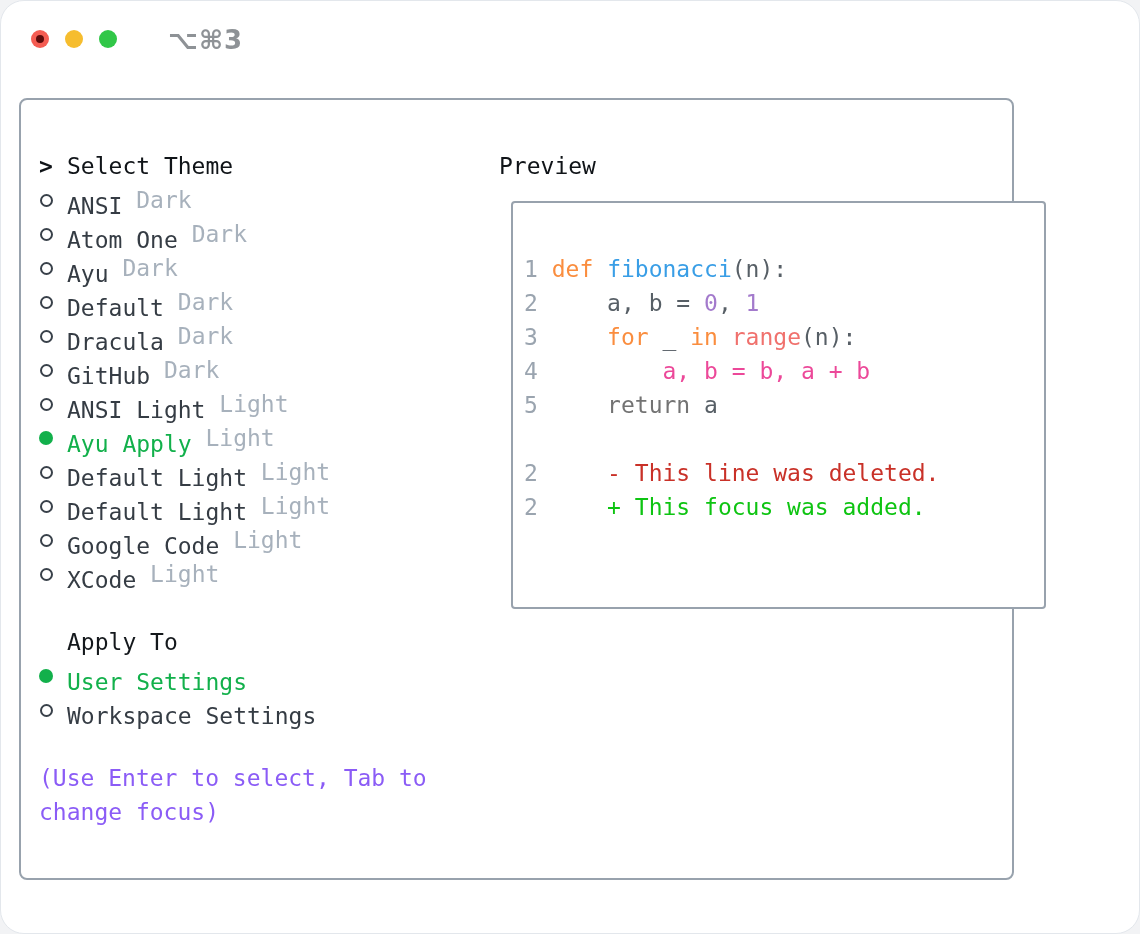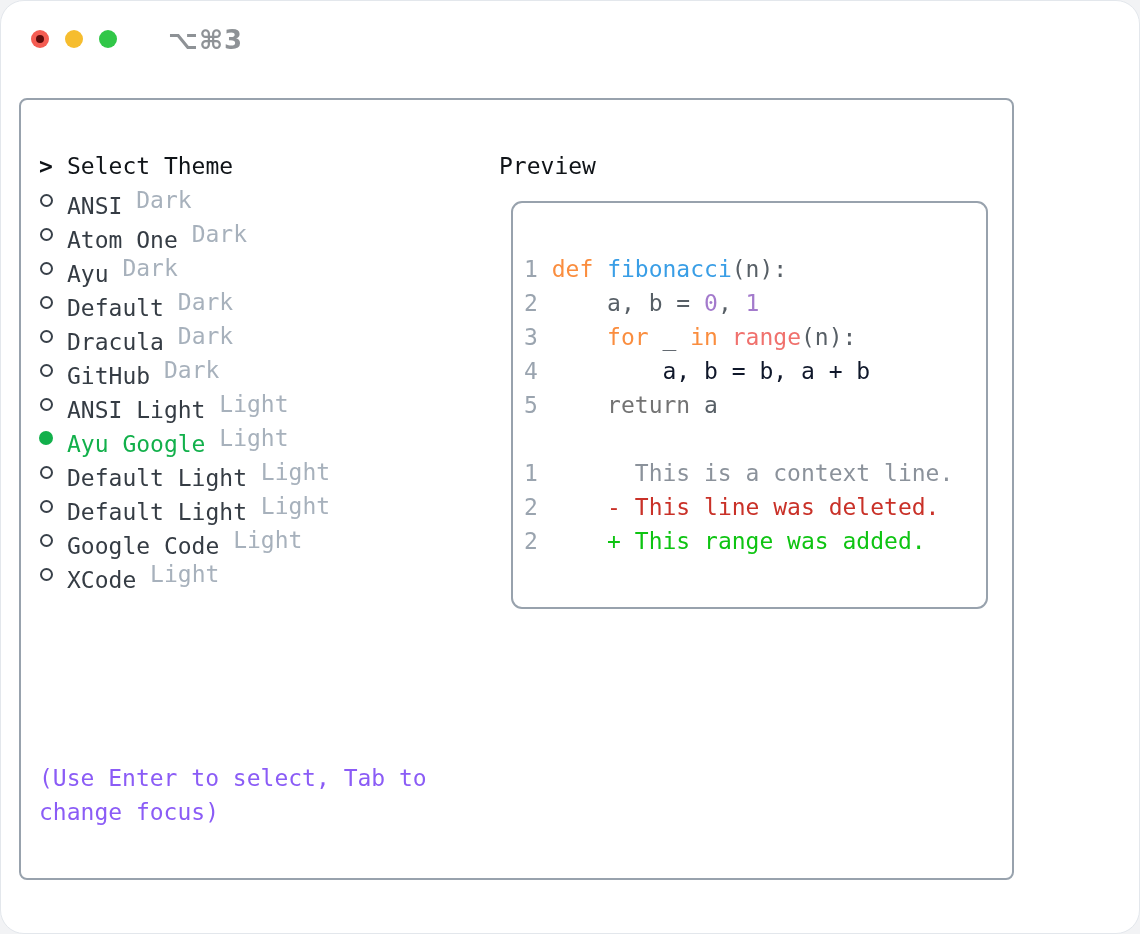--- a/index.html
+++ b/index.html
@@ -33,22 +33,22 @@
   .name{color:#353c44;margin-top:12px;}
   .selected .name{color:var(--accent);}
   .variant{color:#a7b1bc;}
   .theme-list{position:absolute;left:38px;top:148px;}
   .apply-block{position:absolute;left:38px;top:624px;}
   .apply-header{color:#14181c;}
   .help{position:absolute;left:38px;top:760px;color:#8b5cf6;}
   
   .preview-header{position:absolute;left:498px;top:148px;}
   .preview-box{
-    position:absolute;left:510px;top:200px;width:477px;height:408px;box-sizing:border-box;
-    border:2px solid #98a2ad;border-radius:11px;background:#ffffff;
+    position:absolute;left:510px;top:200px;width:535px;height:408px;box-sizing:border-box;
+    border:2px solid #98a2ad;border-radius:4px;background:#ffffff;
     padding:49px 0 0 11px;overflow:hidden;
   }
   .pre-line{height:34px;line-height:34px;white-space:pre;font-size:23px;color:#575f66;}
 </style>
 </head>
 <body>
 
 <div class="window">
 
   <div class="titlebar">
@@ -65,44 +65,51 @@
       <span class="gutter"><span class="hdr-prefix">&gt;</span></span><span class="hdr-text">Select Theme</span>
     </div>
 
   <div class="row"><span class="gutter"><span class="dot"></span></span><span class="name">ANSI</span><span class="variant"> Dark</span></div>
       <div class="row"><span class="gutter"><span class="dot"></span></span><span class="name">Atom One</span><span class="variant"> Dark</span></div>
       <div class="row"><span class="gutter"><span class="dot"></span></span><span class="name">Ayu</span><span class="variant"> Dark</span></div>
       <div class="row"><span class="gutter"><span class="dot"></span></span><span class="name">Default</span><span class="variant"> Dark</span></div>
       <div class="row"><span class="gutter"><span class="dot"></span></span><span class="name">Dracula</span><span class="variant"> Dark</span></div>
       <div class="row"><span class="gutter"><span class="dot"></span></span><span class="name">GitHub</span><span class="variant"> Dark</span></div>
       <div class="row"><span class="gutter"><span class="dot"></span></span><span class="name">ANSI Light</span><span class="variant"> Light</span></div>
-      <div class="row selected"><span class="gutter"><span class="dot filled"></span></span><span class="name">Ayu Google</span><span class="variant"> Light</span></div>
+      <div class="row selected"><span class="gutter"><span class="dot filled"></span></span><span class="name">Ayu Apply</span><span class="variant"> Light</span></div>
       <div class="row"><span class="gutter"><span class="dot"></span></span><span class="name">Default Light</span><span class="variant"> Light</span></div>
       <div class="row"><span class="gutter"><span class="dot"></span></span><span class="name">Default Light</span><span class="variant"> Light</span></div>
       <div class="row"><span class="gutter"><span class="dot"></span></span><span class="name">Google Code</span><span class="variant"> Light</span></div>
       <div class="row"><span class="gutter"><span class="dot"></span></span><span class="name">XCode</span><span class="variant"> Light</span></div>
     </div>
 
+  <div class="apply-block">
+    <div class="row">
+      <span class="gutter"></span><span class="apply-header">Apply To</span>
+    </div>
+
+  <div class="row selected"><span class="gutter"><span class="dot filled"></span></span><span class="name">User Settings</span></div>
+      <div class="row"><span class="gutter"><span class="dot"></span></span><span class="name">Workspace Settings</span></div>
+    </div>
 
   <div class="help">
     <div class="row">(Use Enter to select, Tab to</div>
     <div class="row">change focus)</div>
   </div>
 
   <div class="row preview-header">
     <span class="hdr-text">Preview</span>
   </div>
 
   <div class="preview-box">
     <div>
         <div class="pre-line"><span style="color: rgb(154, 164, 175);">1</span><span style="color: rgb(87, 95, 102);"> </span><span style="color: rgb(250, 141, 62);">def</span><span style="color: rgb(87, 95, 102);"> </span><span style="color: rgb(57, 158, 230);">fibonacci</span><span style="color: rgb(87, 95, 102);">(n):</span></div>
         <div class="pre-line"><span style="color: rgb(154, 164, 175);">2</span><span style="color: rgb(87, 95, 102);">     a, b = </span><span style="color: rgb(163, 122, 204);">0</span><span style="color: rgb(87, 95, 102);">, </span><span style="color: rgb(163, 122, 204);">1</span></div>
         <div class="pre-line"><span style="color: rgb(154, 164, 175);">3</span><span style="color: rgb(87, 95, 102);">     </span><span style="color: rgb(250, 141, 62);">for</span><span style="color: rgb(87, 95, 102);"> _ </span><span style="color: rgb(250, 141, 62);">in</span><span style="color: rgb(87, 95, 102);"> </span><span style="color: rgb(240, 113, 109);">range</span><span style="color: rgb(87, 95, 102);">(n):</span></div>
-        <div class="pre-line"><span style="color: rgb(154, 164, 175);">4</span><span style="color: #0f172a;">         a, b = b, a + b</span></div>
+        <div class="pre-line"><span style="color: rgb(154, 164, 175);">4</span><span style="color: #ec4899;">         a, b = b, a + b</span></div>
         <div class="pre-line"><span style="color: rgb(154, 164, 175);">5</span><span style="color: rgb(87, 95, 102);">     </span><span style="color: #737373;">return</span><span style="color: rgb(87, 95, 102);"> a</span></div>
         <div class="pre-line">&nbsp;</div>
-        <div class="pre-line"><span style="color: rgb(154, 164, 175);">1</span><span style="color: rgb(139, 146, 155);">       This is a context line.</span></div>
         <div class="pre-line"><span style="color: rgb(154, 164, 175);">2</span><span style="color: rgb(87, 95, 102);">     </span><span style="color: rgb(201, 49, 40);">- This line was deleted.</span></div>
-        <div class="pre-line"><span style="color: rgb(154, 164, 175);">2</span><span style="color: rgb(87, 95, 102);">     </span><span style="color: rgb(14, 196, 18);">+ This range was added.</span></div>
+        <div class="pre-line"><span style="color: rgb(154, 164, 175);">2</span><span style="color: rgb(87, 95, 102);">     </span><span style="color: rgb(14, 196, 18);">+ This focus was added.</span></div>
       </div>
   </div>
 
 </div>
 
 </body></html>

